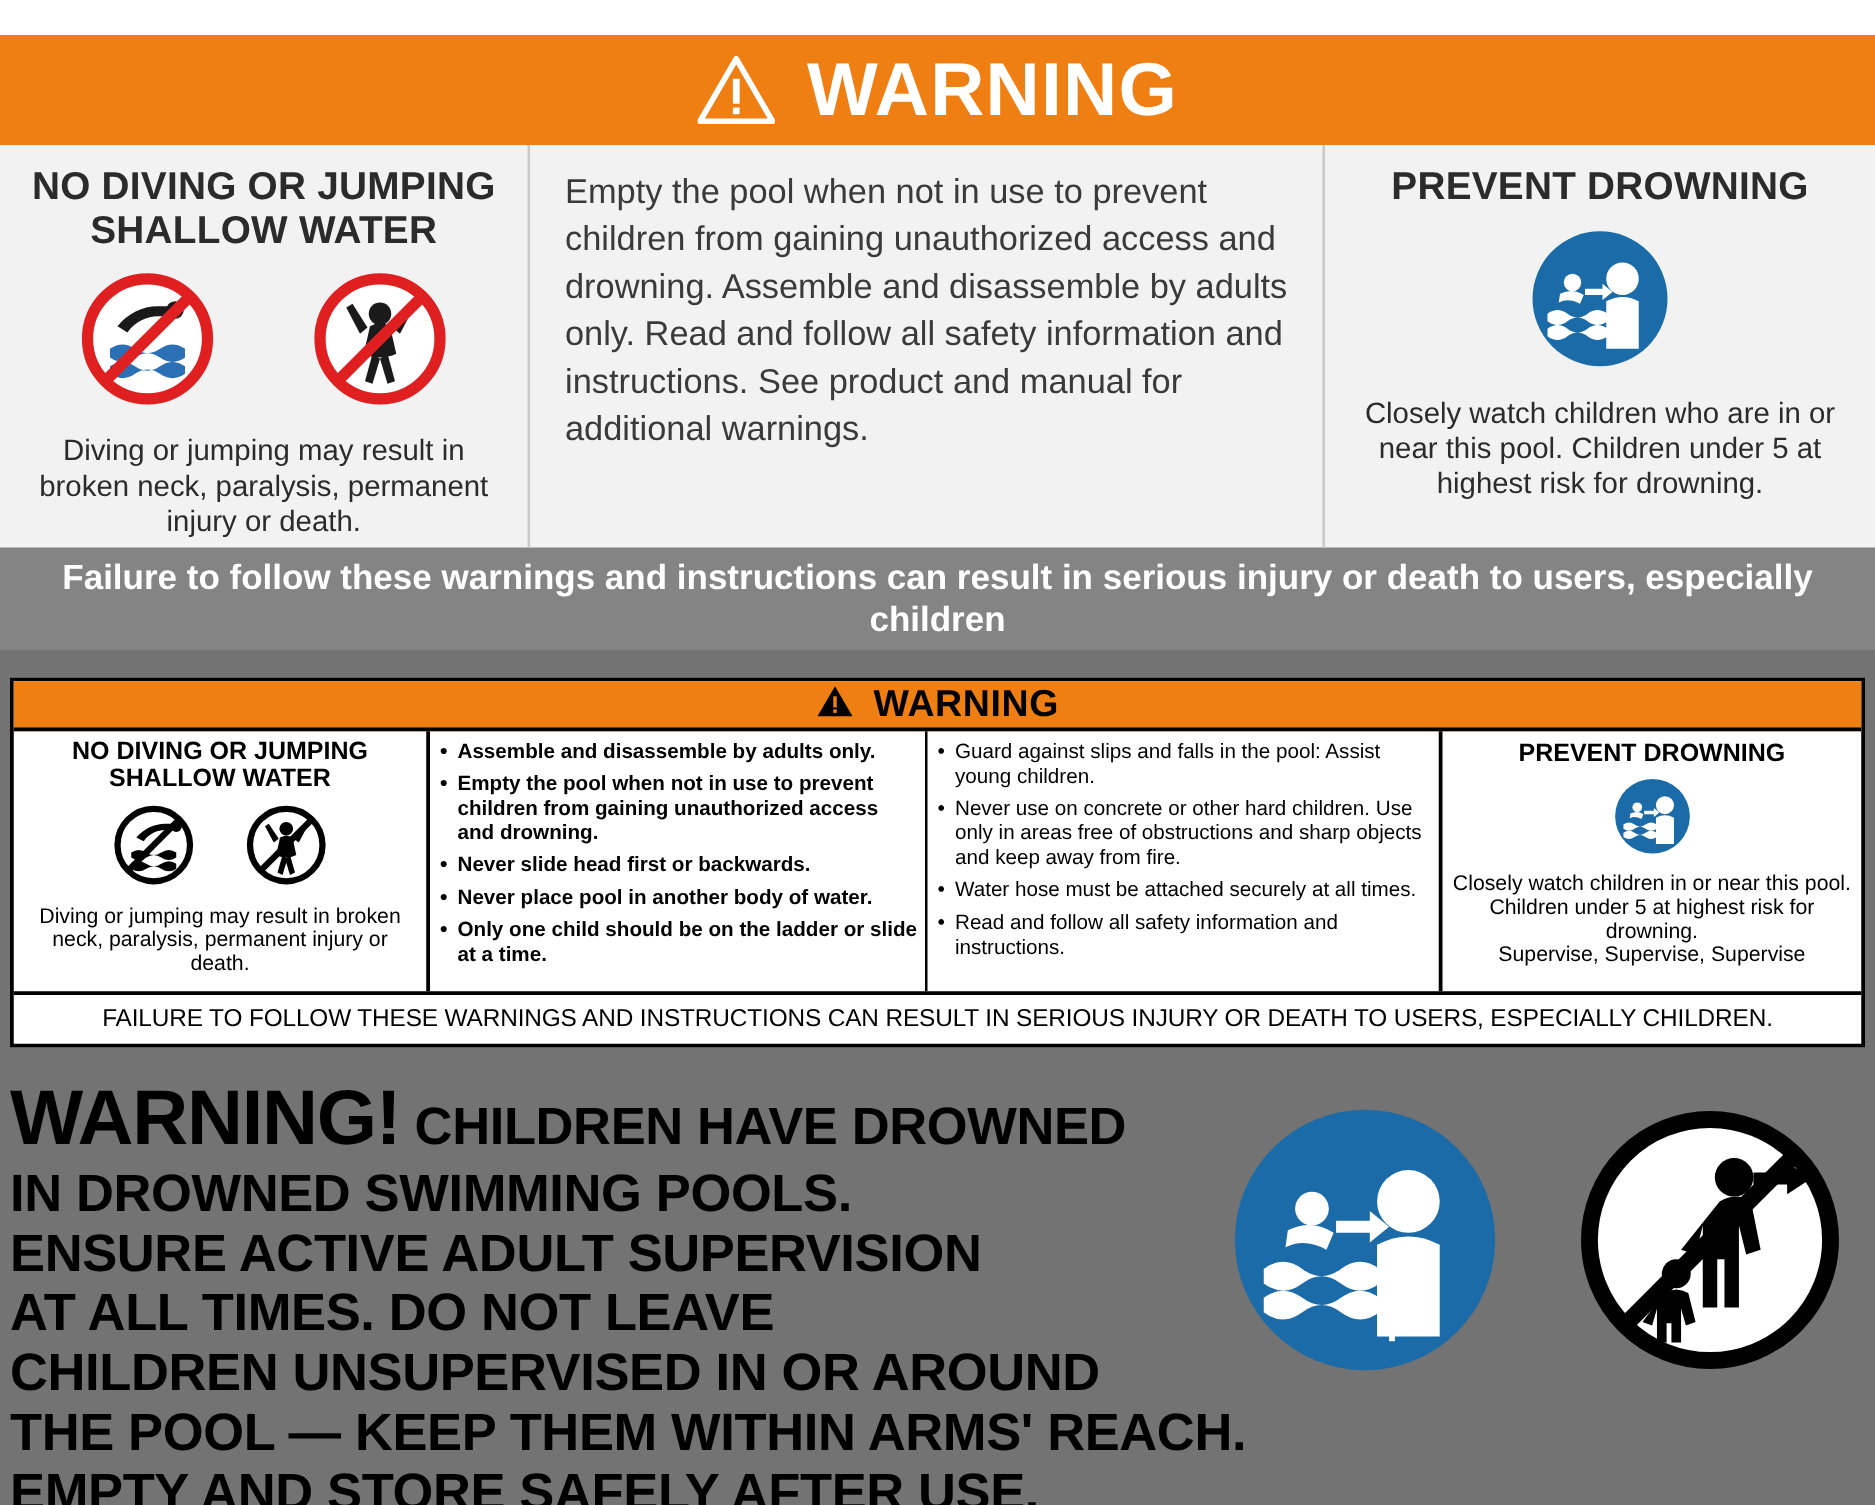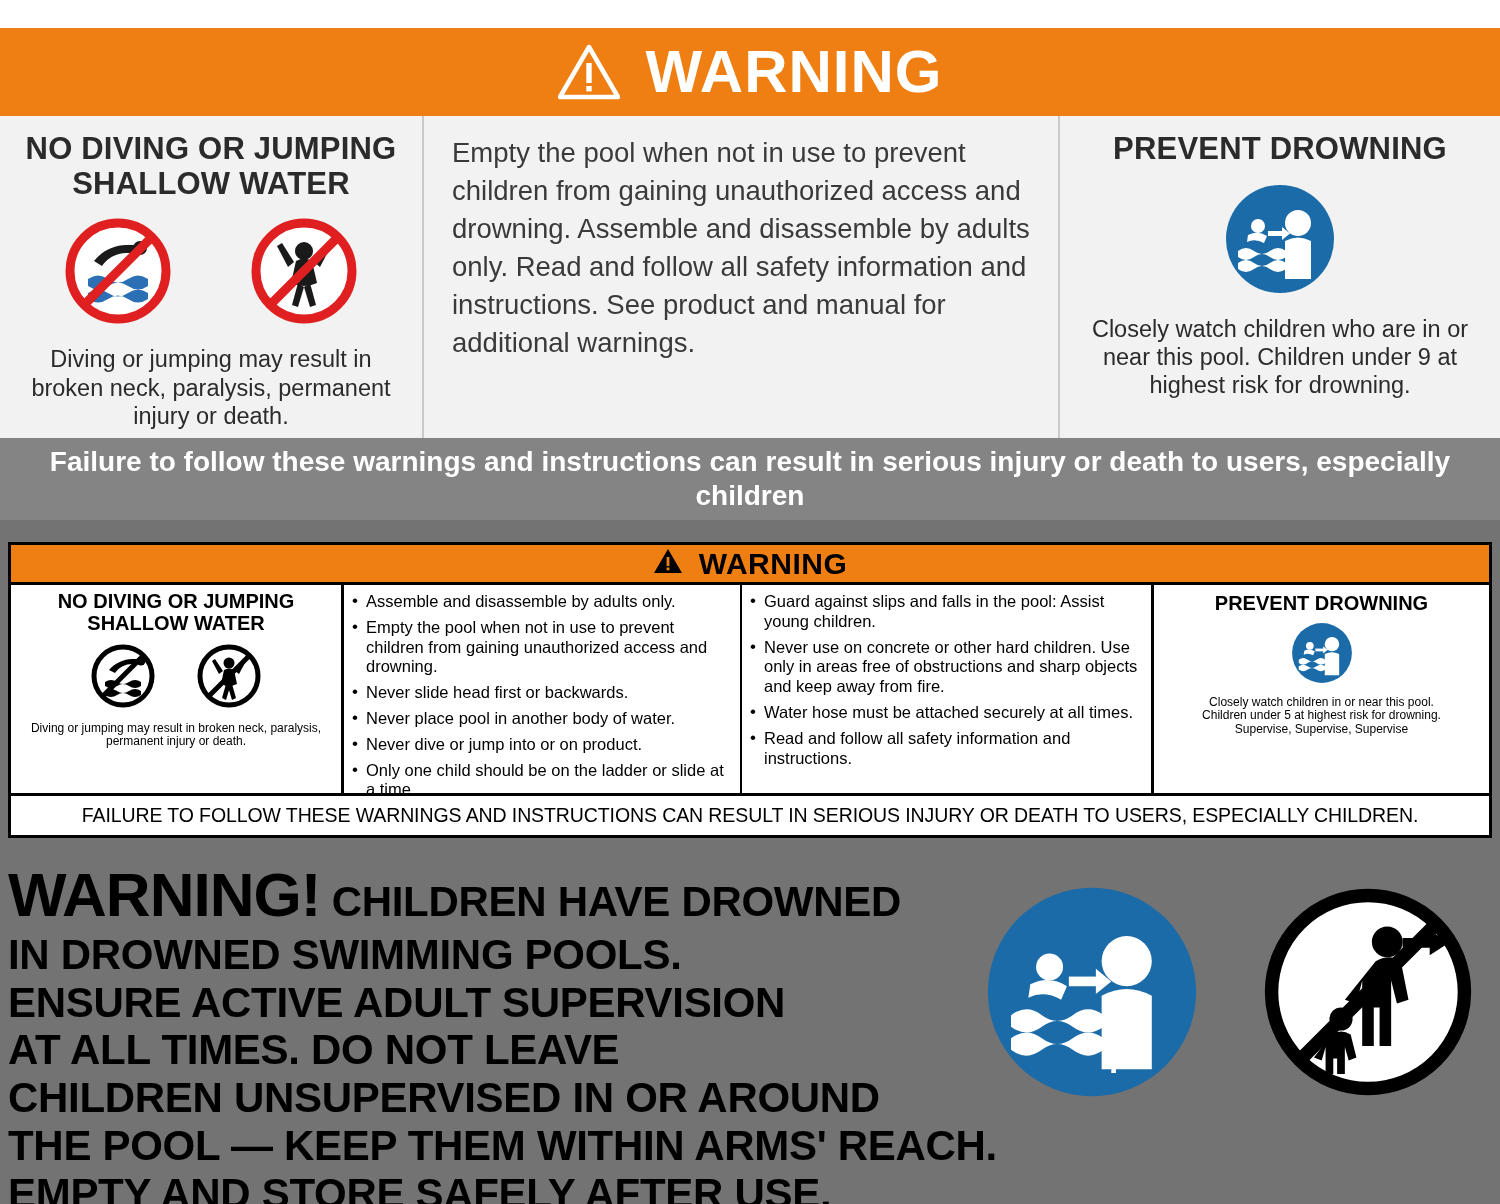--- a/index.html
+++ b/index.html
@@ -136,39 +136,40 @@
   .p2-col { padding: 5px 8px; }
   .p2-col.a {
     width: 333px;
     text-align: center;
     border-right: 3px solid #000;
   }
   .p2-col.b {
     width: 398px;
     border-right: 2px solid #000;
     padding: 7px 6px 4px 8px;
+    font-weight: bold;
   }
   .p2-col.c {
     width: 412px;
     border-right: 3px solid #000;
     padding: 7px 8px 4px 8px;
   }
   .p2-col.d {
     width: 335px;
     text-align: center;
     padding-top: 7px;
   }
   .p2-title {
     font-size: 20px;
     font-weight: bold;
     color: #000;
     line-height: 1.1;
   }
   .p2-sub {
-    font-size: 12px;
+    font-size: 17px;
     color: #000;
     line-height: 1.12;
   }
   .p2-icons {
     display: flex;
     justify-content: center;
     gap: 30px;
     margin: 8px 0 8px 0;
   }
   .p2-list { list-style: none; }
@@ -300,21 +301,21 @@
                 <circle cx="34" cy="43" r="7"></circle>
                 <path d="M24 52 q10 -5 19 1 l-3 7 q-9 -5 -17 -1 Z"></path>
                 <path d="M44 48 L60 48 L60 53 L44 53 Z"></path>
                 <path d="M58 44 L66 50.5 L58 57 Z"></path>
                 <path d="M14 68 q8 -6 16 0 q8 6 16 0 q8 -6 16 0 l0 6 q-8 6 -16 0 q-8 -6 -16 0 q-8 6 -16 0 Z"></path>
                 <path d="M14 80 q8 -6 16 0 q8 6 16 0 q8 -6 16 0 l0 6 q-8 6 -16 0 q-8 -6 -16 0 q-8 6 -16 0 Z"></path>
               </g>
             </svg>
           </span>
         </div>
-        <div class="p1-sub">Closely watch children who are in or near this pool. Children under 9 at highest risk for drowning.</div>
+        <div class="p1-sub">Closely watch children who are in or near this pool. Children under 5 at highest risk for drowning.</div>
       </div>
 
     </div>
 
     <div class="p1-footer">Failure to follow these warnings and instructions can result in serious injury or death to users, especially children</div>
   </section>
 
   <section class="panel2">
 
     <div class="p2-header">
@@ -362,21 +363,20 @@
         </div>
         <div class="p2-sub">Diving or jumping may result in broken neck, paralysis, permanent injury or death.</div>
       </div>
 
       <div class="p2-col b">
         <ul class="p2-list">
           <li>Assemble and disassemble by adults only.</li>
           <li>Empty the pool when not in use to prevent children from gaining unauthorized access and drowning.</li>
           <li>Never slide head first or backwards.</li>
           <li>Never place pool in another body of water.</li>
-          <li>Never dive or jump into or on product.</li>
           <li>Only one child should be on the ladder or slide at a time.</li>
         </ul>
       </div>
 
       <div class="p2-col c">
         <ul class="p2-list">
           <li>Guard against slips and falls in the pool: Assist young children.</li>
           <li>Never use on concrete or other hard children. Use only in areas free of obstructions and sharp objects and keep away from fire.</li>
           <li>Water hose must be attached securely at all times.</li>
           <li>Read and follow all safety information and instructions.</li>

